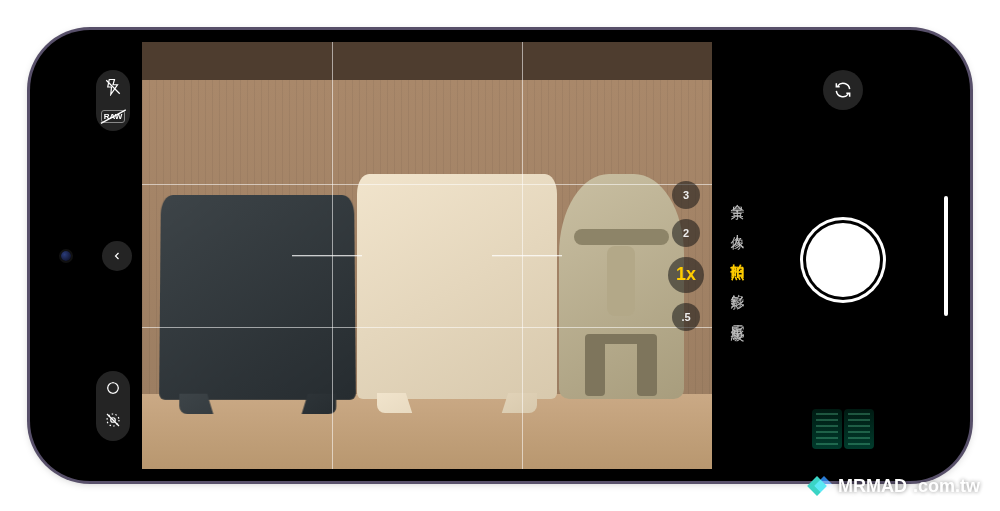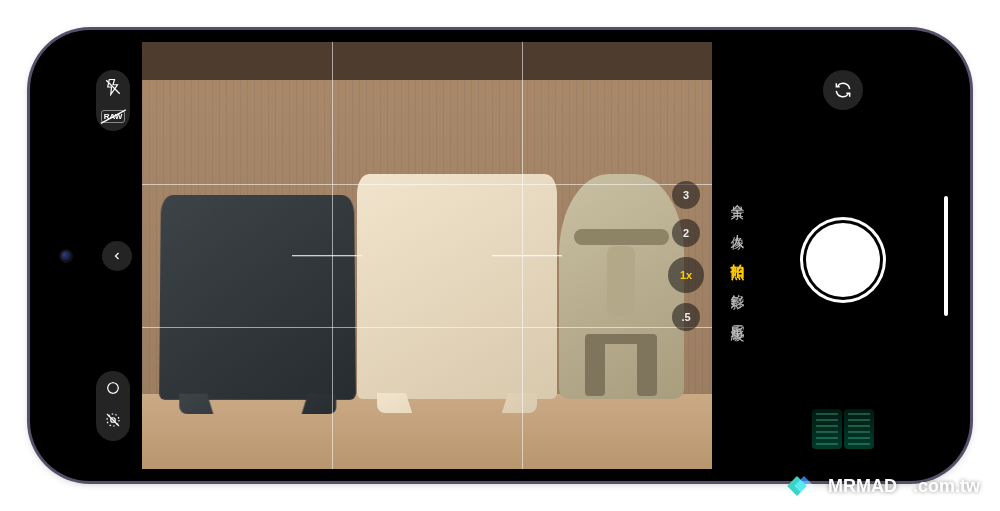--- a/index.html
+++ b/index.html
@@ -145,21 +145,21 @@
     position:absolute; right:8px; top:50%; transform: translateY(-50%);
     display:flex; flex-direction:column; gap:10px; align-items:center;
   }
   .zoom-btn {
     background: rgba(20,20,20,.55);
     color:#eee; font-size:11px; font-weight:600;
     border-radius:50%;
     display:flex; align-items:center; justify-content:center;
     width:28px; height:28px;
   }
-  .zoom-btn.active { width:36px; height:36px; color:#ffcc00; font-size:11px; }
+  .zoom-btn.active { width:36px; height:36px; color:#ffcc00; font-size:18px; }
 
   
   .mode-rail {
     position:absolute; left: 676px; top:0; bottom:0; width:40px;
     display:flex; flex-direction:column; align-items:center; justify-content:center;
     gap:26px;
   }
   .mode-item {
     writing-mode: vertical-rl;
     color:#bdbdbd; font-size:14px; letter-spacing:2px;
@@ -198,21 +198,21 @@
     position:absolute; left:60px; top:50%; transform:translateY(-50%);
     width:30px; height:30px; border-radius:50%;
     background: rgba(40,40,40,.9);
     display:flex; align-items:center; justify-content:center;
   }
 
   
   .watermark {
     position:absolute; right:20px; bottom:14px;
     color:#fff; font-weight:700; font-size:18px;
-    display:flex; align-items:center; gap:16px;
+    display:flex; align-items:center; gap:6px;
     text-shadow: 0 0 4px rgba(0,0,0,.5);
   }
   .watermark .thin { font-weight:700; opacity:.9; }
   .wm-logo { width:22px; height:22px; position:relative; }
   .wm-logo::before, .wm-logo::after {
     content:""; position:absolute; width:14px; height:14px;
     transform: rotate(45deg); top:4px;
   }
   .wm-logo::before { left:0; background:#3bd4c5; }
   .wm-logo::after { left:7px; background:#2a7bd4; mix-blend-mode: screen; }

